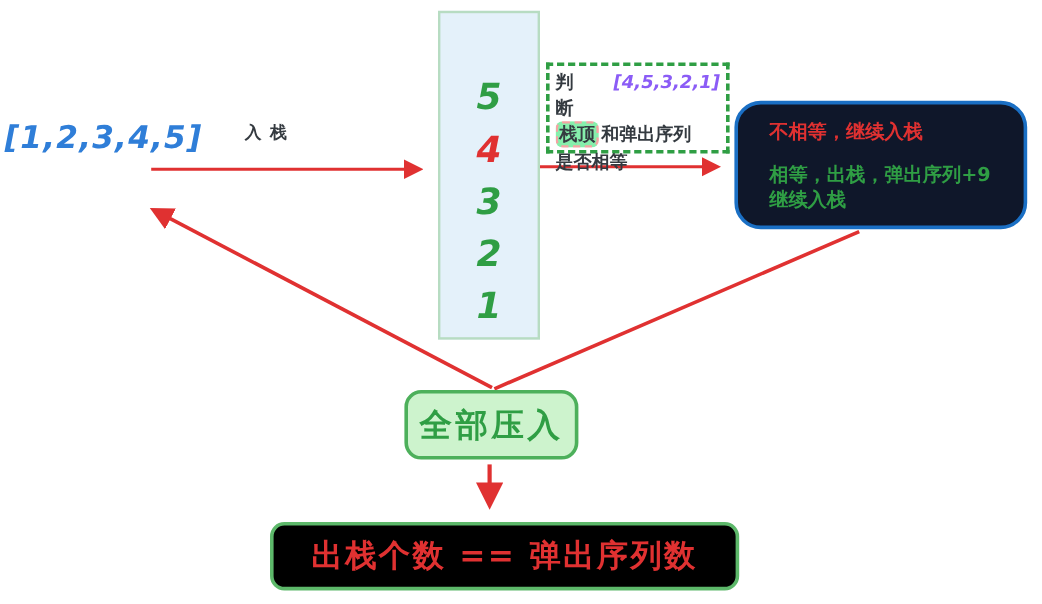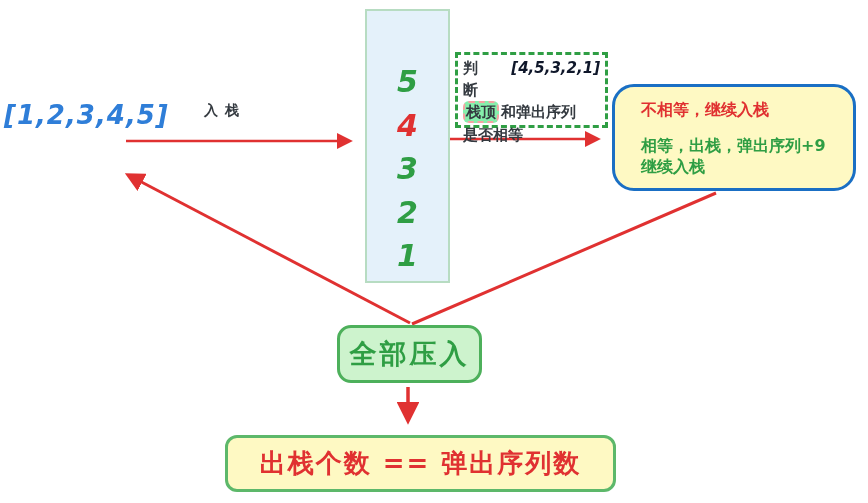--- a/index.html
+++ b/index.html
@@ -36,46 +36,46 @@
   .stack-num.red { color: #e03131; }
 
   .judge-box {
     position: absolute; left: 455px; top: 52px;
     width: 153px; height: 76px; box-sizing: border-box;
     border: 3px dashed #2f9e44; background: #ffffff;
     padding: 2px 5px; font-size: 15px; line-height: 1.48;
     color: #343a40; font-weight: bold;
   }
   .judge-line1 { display: flex; justify-content: space-between; align-items: baseline; gap: 32px; }
-  .judge-pop { color: #0f172a; font-style: italic; font-size: 15px; }
+  .judge-pop { color: #8b5cf6; font-style: italic; font-size: 15px; }
   .judge-hl {
     border: 2px dashed #f5a3a3; background: #86efac; border-radius: 6px;
     padding: 0 1px; margin-right: 2px; display: inline-block; line-height: 1.2;
   }
 
   .decision-box {
     position: absolute; left: 612px; top: 84px;
     width: 244px; height: 107px; box-sizing: border-box;
-    border: 3px solid #1a6fc4; border-radius: 22px; background: #fef9c3;
+    border: 3px solid #1a6fc4; border-radius: 22px; background: #0f172a;
     padding: 12px 8px 8px 26px; font-size: 16px; font-weight: bold; line-height: 1.35;
   }
   .decision-red { color: #e03131; margin-bottom: 14px; }
   .decision-green { color: #2f9e44; }
 
   .push-all-box {
     position: absolute; left: 337px; top: 325px;
     width: 145px; height: 58px; box-sizing: border-box;
     background: #cdf3cd; border: 3px solid #4db05b; border-radius: 14px;
     display: flex; align-items: center; justify-content: center;
     font-size: 27px; font-weight: bold; color: #2f9e44; letter-spacing: 3px;
   }
   .result-box {
     position: absolute; left: 225px; top: 435px;
     width: 391px; height: 57px; box-sizing: border-box;
-    background: #fef9c3; border: 3px solid #5db86a; border-radius: 12px;
+    background: #000000; border: 3px solid #5db86a; border-radius: 12px;
     display: flex; align-items: center; justify-content: center;
     font-size: 26px; font-weight: bold; color: #e03131; letter-spacing: 2px;
   }
 </style>
 </head>
 <body>
 
 <div class="canvas">
 
   <svg class="arrows" viewBox="0 0 868 503" xmlns="http://www.w3.org/2000/svg">

